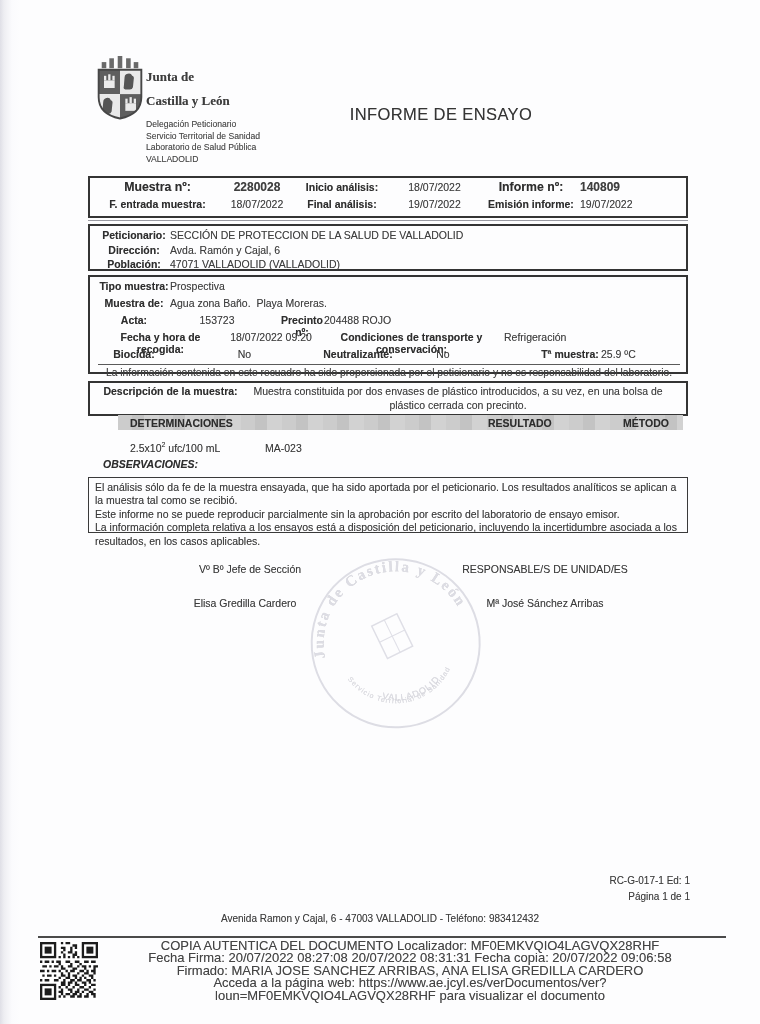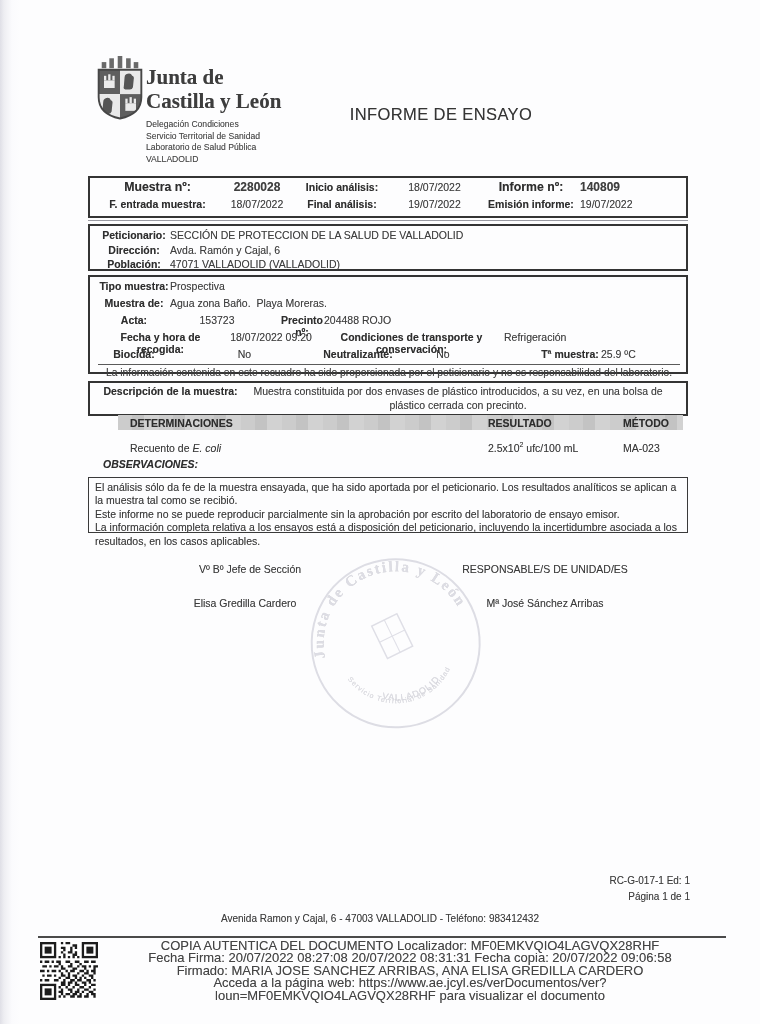--- a/index.html
+++ b/index.html
@@ -14,21 +14,21 @@
     background:linear-gradient(90deg,#dfdfe6 0px,#eeeef2 4px,#fbfbfd 12px,#fdfdfe 20px);
     text-shadow:0 0 .5px rgba(70,70,70,.45);
   }
   .abs{ position:absolute; }
   .box{ border:2px solid #343434;text-align:center; }
   .r{ display:flex; align-items:baseline; }
   .serif{ font-family:"Liberation Serif", serif; }
   body{ font-size:10.5px; }
 
   
-  .org-line{ font-weight:bold; font-size:21px; line-height:22px; color:#3d3d3d; }
+  .org-line{ font-weight:bold; font-size:13px; line-height:22px; color:#3d3d3d; }
   .org-subs{ font-size:8.6px; line-height:11.6px; color:#4a4a4a; }
   .doc-title{ font-size:16.5px; letter-spacing:.4px; color:#353535; }
 
   
   .b1row{ display:flex; align-items:baseline; height:18px; padding-left:8px; }
   .big{ font-size:12.3px; }
   .val-b{ font-weight:bold; font-size:12px; }
 
   
   .lbl{ font-weight:bold; color:#2e2e2e; flex:none; }
@@ -97,21 +97,21 @@
         <path d="M38 24 q6 -3 8 2 q3 1 2 5 l-1 10 q-1 3 -4 3 l-6 0 q-3 -1 -2 -4 l1 -12 q0 -3 2 -4 Z"></path>
         <path d="M10 56 q6 -3 8 2 q3 1 2 5 l-1 10 q-1 3 -4 3 l-6 0 q-3 -1 -2 -4 l1 -12 q0 -3 2 -4 Z"></path>
       </g>
     </g>
     <path d="M2 18 h56 v36 q0 22 -28 28 q-28 -6 -28 -28 Z" fill="none" stroke="#474747" stroke-width="2.5"></path>
   </svg>
 
   <div class="abs serif org-line" style="left:146px;top:66px;">Junta de</div>
   <div class="abs serif org-line" style="left:146px;top:90px;">Castilla y León</div>
   <div class="abs org-subs" style="left:146px;top:119px;">
-    <div>Delegación Condiciones</div>
+    <div>Delegación Peticionario</div>
     <div>Servicio Territorial de Sanidad</div>
     <div>Laboratorio de Salud Pública</div>
     <div>VALLADOLID</div>
   </div>
 
   <div class="abs doc-title" style="left:296px;top:105px;width:290px;text-align:center;">INFORME DE ENSAYO</div>
 
   <div class="abs box" style="left:88px;top:176px;width:600px;height:42px;padding-top:2px;">
     <div class="b1row">
       <span class="lbl big" style="width:119px;">Muestra nº:</span>
@@ -184,21 +184,20 @@
     <span class="val" style="width:430px;white-space:normal;line-height:13.5px;">Muestra constituida por dos envases de plástico introducidos, a su vez, en una bolsa de plástico cerrada con precinto.</span>
   </div>
 
   <div class="abs" style="left:118px;top:415px;width:565px;">
     <div class="tband" style="padding-left:12px;">
       <span style="width:358px;">DETERMINACIONES</span>
       <span style="width:135px;">RESULTADO</span>
       <span>MÉTODO</span>
     </div>
     <div class="trow" style="padding-left:12px;">
-      <span style="width:358px;"><span>Recuento de </span><i>E. coli</i></span>
       <span style="width:135px;"><span>2.5x10</span><sup style="font-size:7px;">2</sup><span> ufc/100 mL</span></span>
       <span>MA-023</span>
     </div>
   </div>
 
   <div class="abs lbl" style="left:103px;top:458px;font-style:italic;">OBSERVACIONES:</div>
   <div class="abs obs" style="left:88px;top:477px;width:600px;height:56px;border:1.5px solid #3a3a3a;padding:3px 0 0 6px;">
     <p>El análisis sólo da fe de la muestra ensayada, que ha sido aportada por el peticionario. Los resultados analíticos se aplican a la muestra tal como se recibió.</p>
     <p>Este informe no se puede reproducir parcialmente sin la aprobación por escrito del laboratorio de ensayo emisor.</p>
     <p>La información completa relativa a los ensayos está a disposición del peticionario, incluyendo la incertidumbre asociada a los resultados, en los casos aplicables.</p>

